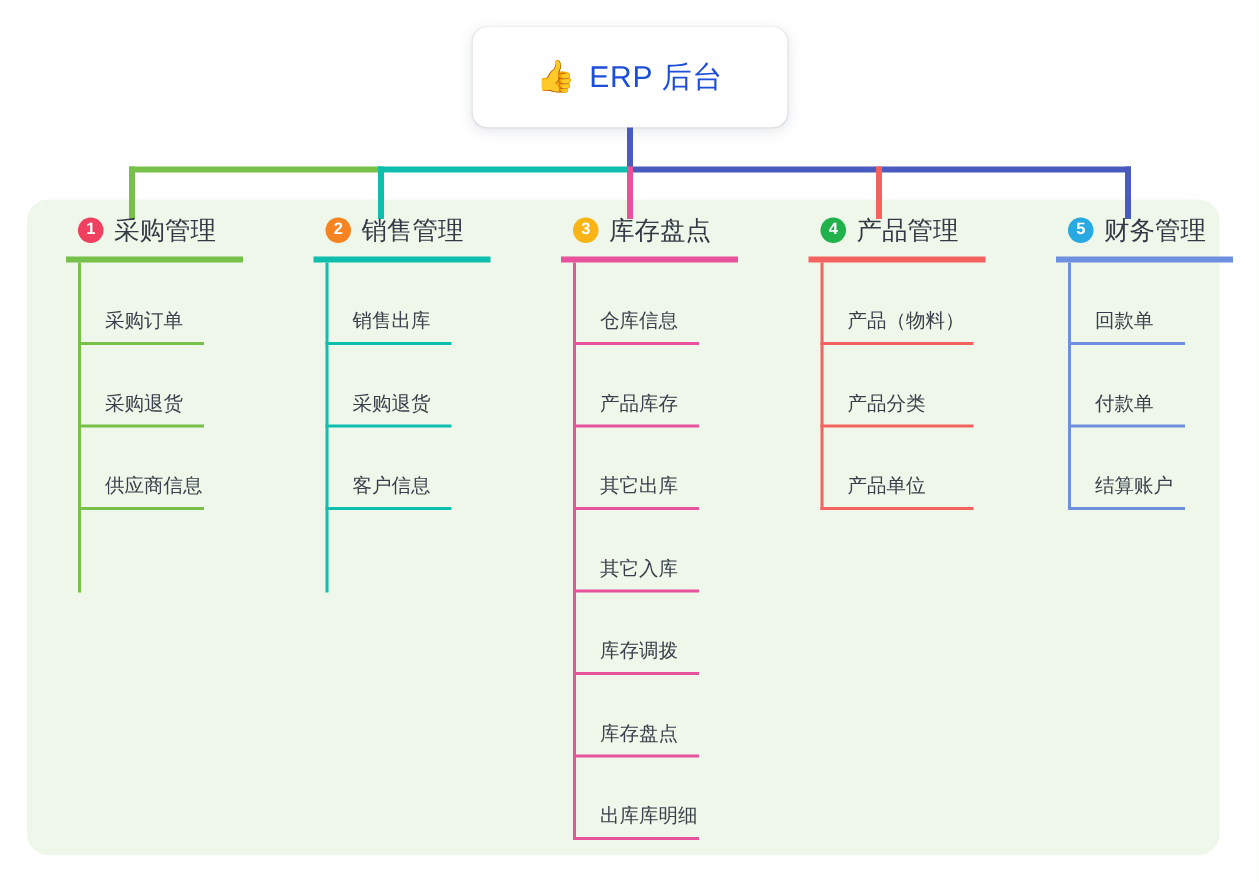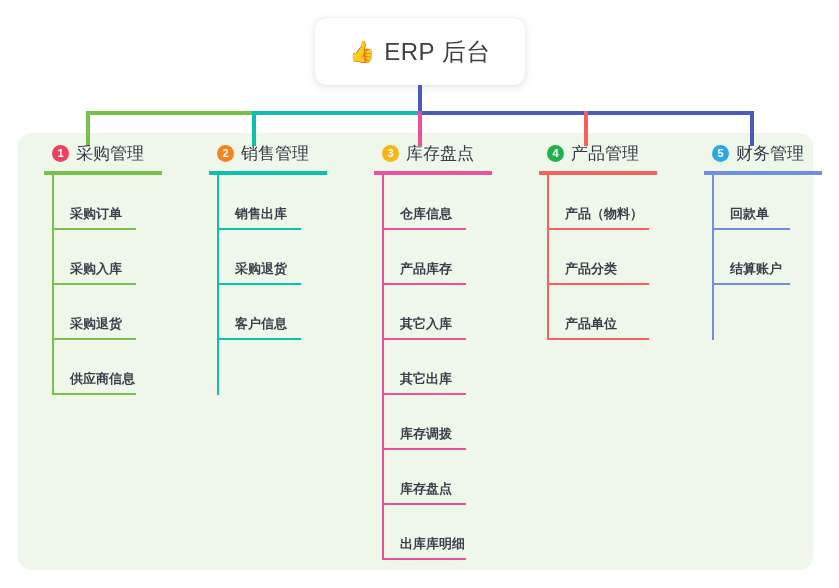--- a/index.html
+++ b/index.html
@@ -17,21 +17,21 @@
     left: 315px; top: 18px;
     width: 210px; height: 67px;
     background: #ffffff;
     border-radius: 10px;
     box-shadow: 0 2px 9px rgba(90,100,120,0.17), 0 0 1px rgba(90,100,120,0.25);
     display: flex; align-items: center; justify-content: center;
     gap: 9px;
   }
   .root-emoji { font-size: 21px; line-height: 1; }
   .root-title {
-    font-size: 24px; color: #404040; letter-spacing: 0.5px; white-space: nowrap;
+    font-size: 20px; color: #1d4ed8; letter-spacing: 0.5px; white-space: nowrap;
   }
 
   
   .conn { position: absolute; }
   .vline { width: 4px; }
   .hline { height: 4px; }
 
   
   .panel {
     position: absolute;
@@ -60,21 +60,20 @@
   .spine { position: absolute; left: 18px; top: 0; width: 2px; }
   .leaf {
     position: relative;
     height: 55px;
     padding-left: 36px;
     display: flex; align-items: flex-end;
   }
   .leaf-text {
     font-size: 13px; color: #3a404b; white-space: nowrap;
     padding-bottom: 7px;
-    font-weight: bold;
   }
   .leaf-rule {
     position: absolute; left: 18px; bottom: 0; height: 2px;
   }
 </style>
 </head>
 <body>
 
 <div id="stage">
 
@@ -104,24 +103,20 @@
           <span class="col-title">采购管理</span>
         </div>
         <div class="head-rule" style="width: 118px; margin-left: 10px; background: rgb(119, 192, 74);"></div>
         <div class="branch">
           <div class="spine" style="height: 220px; background: rgb(119, 192, 74);"></div>
           <div class="leaf">
             <span class="leaf-text">采购订单</span>
             <div class="leaf-rule" style="width: 84px; background: rgb(119, 192, 74);"></div>
           </div>
           <div class="leaf">
-            <span class="leaf-text">采购入库</span>
-            <div class="leaf-rule" style="width: 84px; background: rgb(119, 192, 74);"></div>
-          </div>
-          <div class="leaf">
             <span class="leaf-text">采购退货</span>
             <div class="leaf-rule" style="width: 84px; background: rgb(119, 192, 74);"></div>
           </div>
           <div class="leaf">
             <span class="leaf-text">供应商信息</span>
             <div class="leaf-rule" style="width: 84px; background: rgb(119, 192, 74);"></div>
           </div>
         </div>
       </div>
       <div class="col" style="left: 199px;">
@@ -156,25 +151,25 @@
           <div class="spine" style="height: 385px; background: rgb(232, 81, 155);"></div>
           <div class="leaf">
             <span class="leaf-text">仓库信息</span>
             <div class="leaf-rule" style="width: 84px; background: rgb(232, 81, 155);"></div>
           </div>
           <div class="leaf">
             <span class="leaf-text">产品库存</span>
             <div class="leaf-rule" style="width: 84px; background: rgb(232, 81, 155);"></div>
           </div>
           <div class="leaf">
+            <span class="leaf-text">其它出库</span>
+            <div class="leaf-rule" style="width: 84px; background: rgb(232, 81, 155);"></div>
+          </div>
+          <div class="leaf">
             <span class="leaf-text">其它入库</span>
-            <div class="leaf-rule" style="width: 84px; background: rgb(232, 81, 155);"></div>
-          </div>
-          <div class="leaf">
-            <span class="leaf-text">其它出库</span>
             <div class="leaf-rule" style="width: 84px; background: rgb(232, 81, 155);"></div>
           </div>
           <div class="leaf">
             <span class="leaf-text">库存调拨</span>
             <div class="leaf-rule" style="width: 84px; background: rgb(232, 81, 155);"></div>
           </div>
           <div class="leaf">
             <span class="leaf-text">库存盘点</span>
             <div class="leaf-rule" style="width: 84px; background: rgb(232, 81, 155);"></div>
           </div>
@@ -212,20 +207,24 @@
           <span class="col-title">财务管理</span>
         </div>
         <div class="head-rule" style="width: 118px; margin-left: 10px; background: rgb(111, 143, 224);"></div>
         <div class="branch">
           <div class="spine" style="height: 165px; background: rgb(111, 143, 224);"></div>
           <div class="leaf">
             <span class="leaf-text">回款单</span>
             <div class="leaf-rule" style="width: 78px; background: rgb(111, 143, 224);"></div>
           </div>
           <div class="leaf">
+            <span class="leaf-text">付款单</span>
+            <div class="leaf-rule" style="width: 78px; background: rgb(111, 143, 224);"></div>
+          </div>
+          <div class="leaf">
             <span class="leaf-text">结算账户</span>
             <div class="leaf-rule" style="width: 78px; background: rgb(111, 143, 224);"></div>
           </div>
         </div>
       </div>
     </div>
 
 </div>
 
 </body></html>

